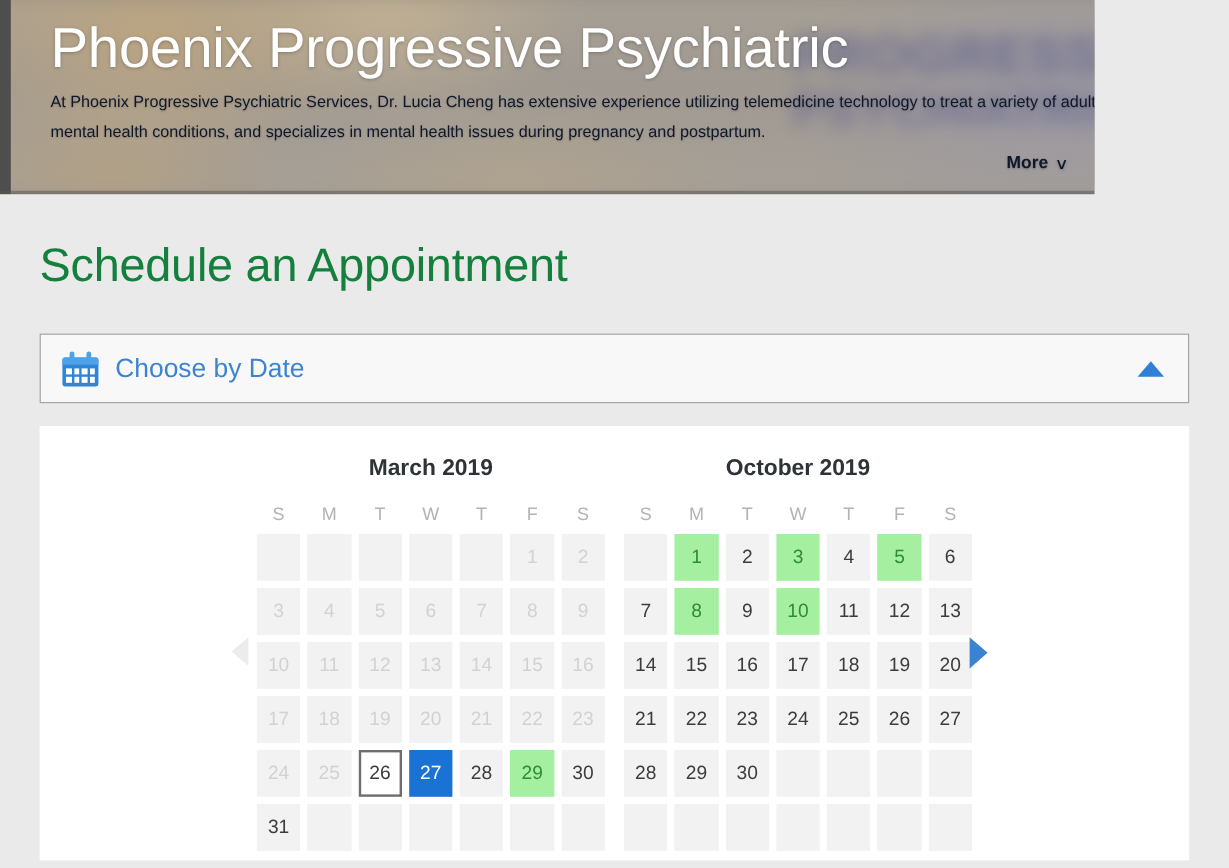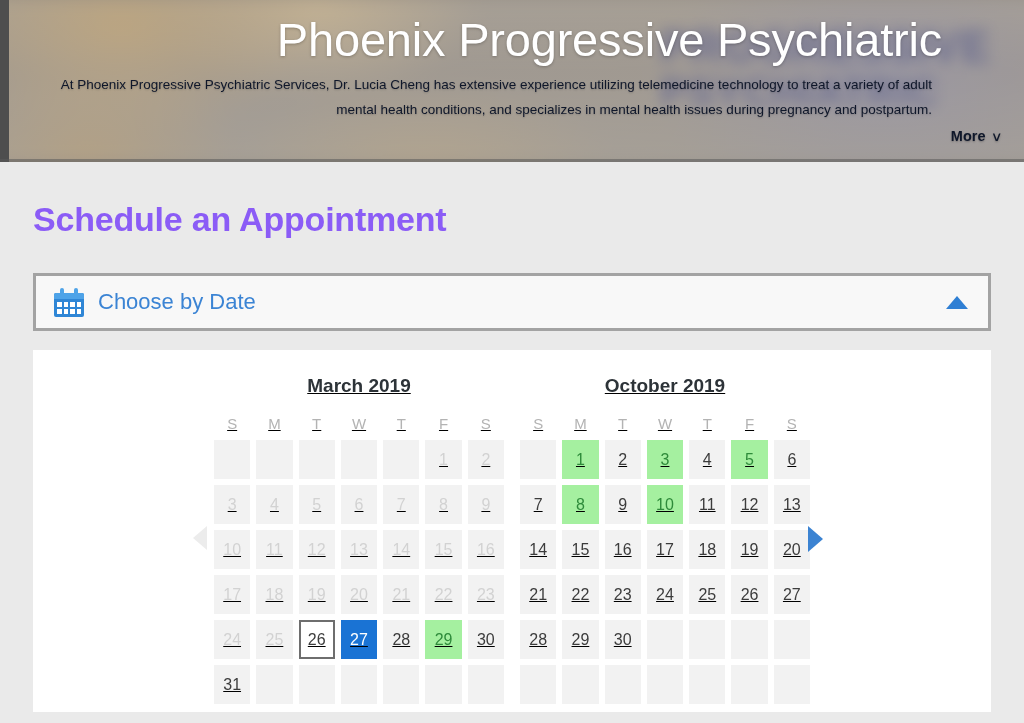--- a/index.html
+++ b/index.html
@@ -8,25 +8,24 @@
     margin: 0; padding: 0;
     width: 1024px; height: 723px;
     overflow: hidden;
     background: #eaeaea;
     font-family: "Liberation Sans", sans-serif;
   }
 
   
   .hero {
     position: relative;
-    width: 1024px;
+    width: 912px;
     height: 162px;
     overflow: hidden;
     background: #8d8377;
-    text-align: right;
   }
   .hero-bg {
     position: absolute; inset: 0;
     background:
       radial-gradient(ellipse 260px 150px at 150px 30px, rgba(214,178,120,.95), rgba(214,178,120,0) 70%),
       radial-gradient(ellipse 220px 130px at 330px 10px, rgba(226,198,150,.9), rgba(226,198,150,0) 70%),
       radial-gradient(ellipse 200px 120px at 120px 150px, rgba(205,170,115,.85), rgba(205,170,115,0) 72%),
       radial-gradient(ellipse 250px 110px at 430px 165px, rgba(210,180,130,.7), rgba(210,180,130,0) 75%),
       radial-gradient(ellipse 320px 170px at 860px 80px, rgba(150,150,190,.55), rgba(150,150,190,0) 72%),
       linear-gradient(180deg, #b6ab9c 0%, #a79c8f 45%, #b3a899 100%);
@@ -109,37 +108,37 @@
   
   .page {
     position: relative;
     width: 1024px;
     background: #eaeaea;
     padding: 0;
   }
   .page-title {
     margin: 0;
     padding: 38px 0 0 33px;
-    color: #8b5cf6;
-    font-size: 34px;
-    font-weight: 700;
+    color: #15803d;
+    font-size: 39px;
+    font-weight: 400;
     letter-spacing: -0.2px;
   }
 
   
   .accordion {
     position: relative;
     margin: 34px 33px 0 33px;
     height: 58px;
     background: #f8f8f8;
     display: flex;
     align-items: center;
     padding: 0 20px 0 18px;
     cursor: pointer;
-    border: 3px solid #a3a3a3;
+    border: 1px solid #a3a3a3;
   }
   .cal-icon {
     width: 30px; height: 29px;
     position: relative;
     flex: 0 0 auto;
     margin-right: 14px;
   }
   .cal-icon .body {
     position: absolute; left: 0; top: 5px;
     width: 30px; height: 24px;
@@ -208,21 +207,20 @@
   }
   .nav-arrow.next {
     right: 168px;
     border-top: 13px solid transparent;
     border-bottom: 13px solid transparent;
     border-left: 15px solid #3b83d2;
   }
   .months {
     display: flex;
     gap: 16px;
-    text-decoration: underline;
   }
   .month { width: 290px; }
   .month-title {
     text-align: center;
     color: #2d3338;
     font-size: 19px;
     font-weight: bold;
     margin: 0 0 18px 0;
   }
   .dow-row, .week-row {

